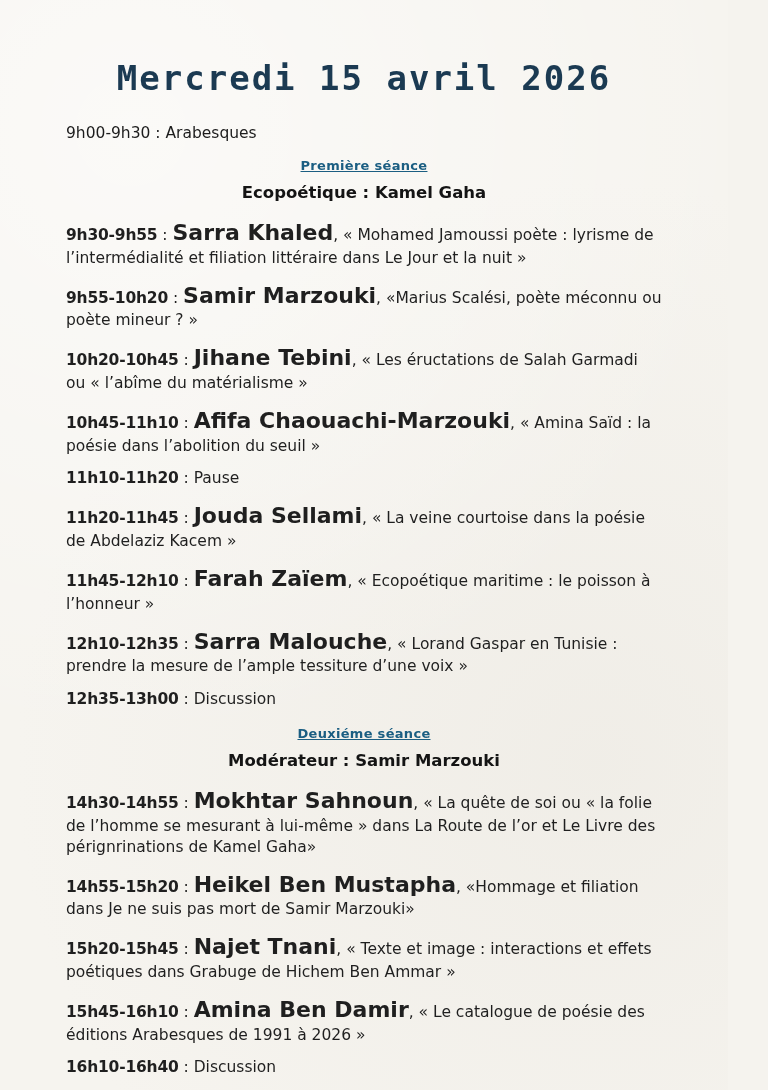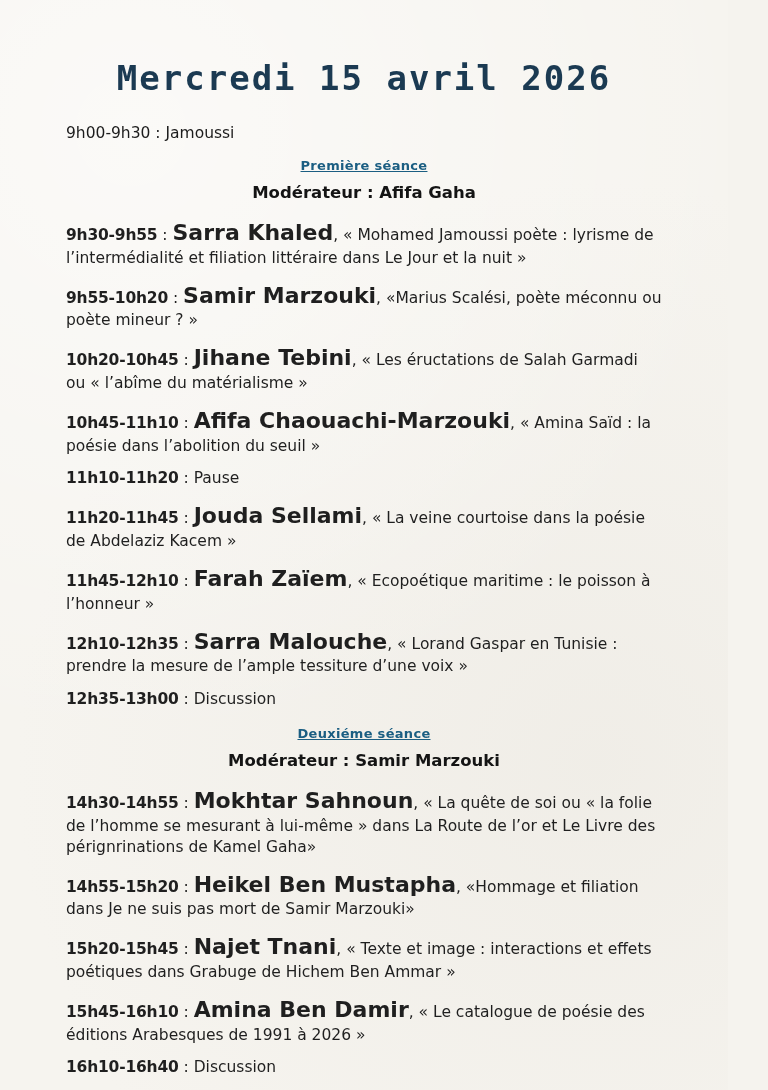--- a/index.html
+++ b/index.html
@@ -78,26 +78,26 @@
   .entry + .entry { margin-top: 11px; }
 </style>
 </head>
 <body>
 
 <div class="page">
 
   <h1 class="title">Mercredi 15 avril 2026</h1>
 
   <p class="simple">
-    <span class="time">9h00-9h30</span><span class="text"> : Jamoussi</span>
+    <span class="time">9h00-9h30</span><span class="text"> : Arabesques</span>
   </p>
 
   <div>
     <div class="session-heading">Première séance </div>
-    <div class="moderator">Modérateur : Afifa Gaha</div>
+    <div class="moderator">Ecopoétique : Kamel Gaha</div>
 
     <p class="block entry">
       <span class="time">9h30-9h55</span><span class="text"> : </span><span class="speaker">Sarra Khaled</span><span class="text">, « Mohamed Jamoussi poète :  lyrisme de l’intermédialité et filiation littéraire dans Le Jour et la nuit »</span>
     </p>
 
     <p class="block entry">
       <span class="time">9h55-10h20</span><span class="text"> : </span><span class="speaker">Samir Marzouki</span><span class="text">, «Marius Scalési, poète méconnu ou poète mineur ? »</span>
     </p>
 
     <p class="block entry">

